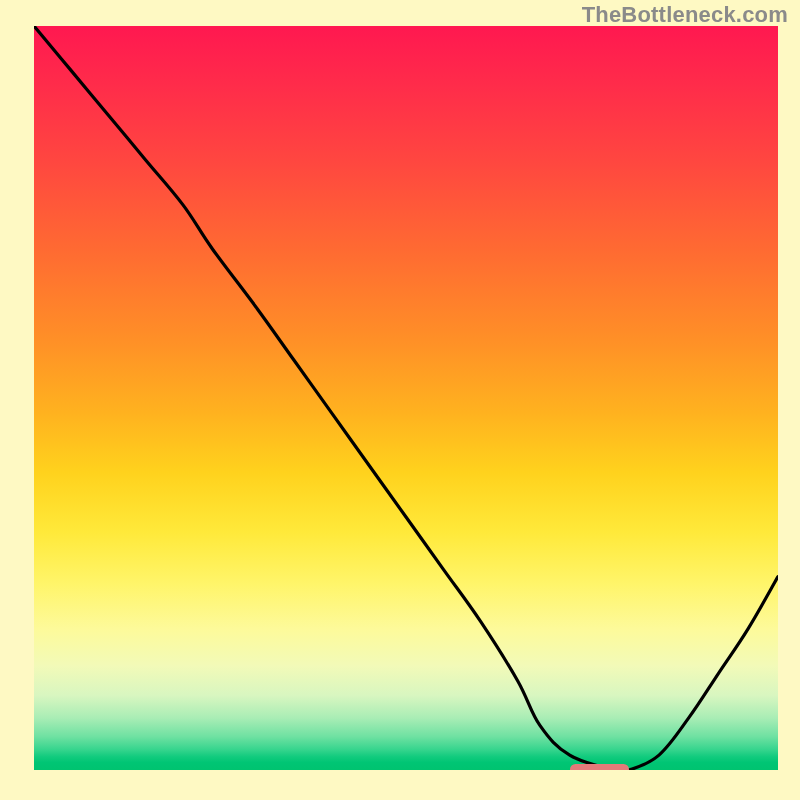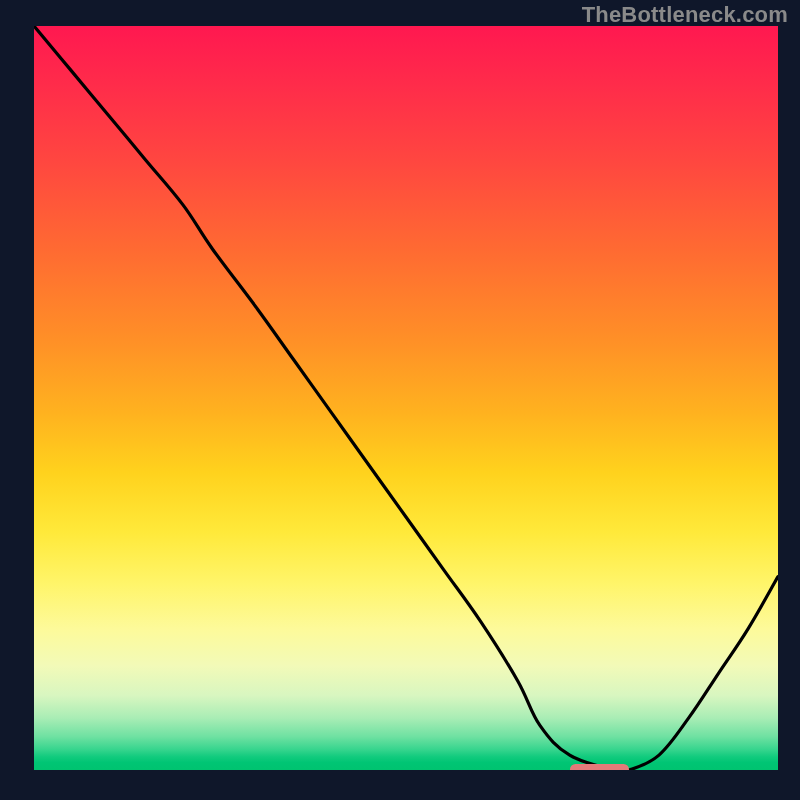--- a/index.html
+++ b/index.html
@@ -7,21 +7,21 @@
     padding: 0;
     width: 800px;
     height: 800px;
     background: #000;
     overflow: hidden;
   }
   .frame {
     position: relative;
     width: 800px;
     height: 800px;
-    background: #0f172a;
+    background: #fef9c3;
   }
   .watermark {
     position: absolute;
     top: 2px;
     right: 12px;
     font-family: Arial, Helvetica, sans-serif;
     font-size: 22px;
     font-weight: 600;
     color: #8a8a8a;
     letter-spacing: 0.2px;

